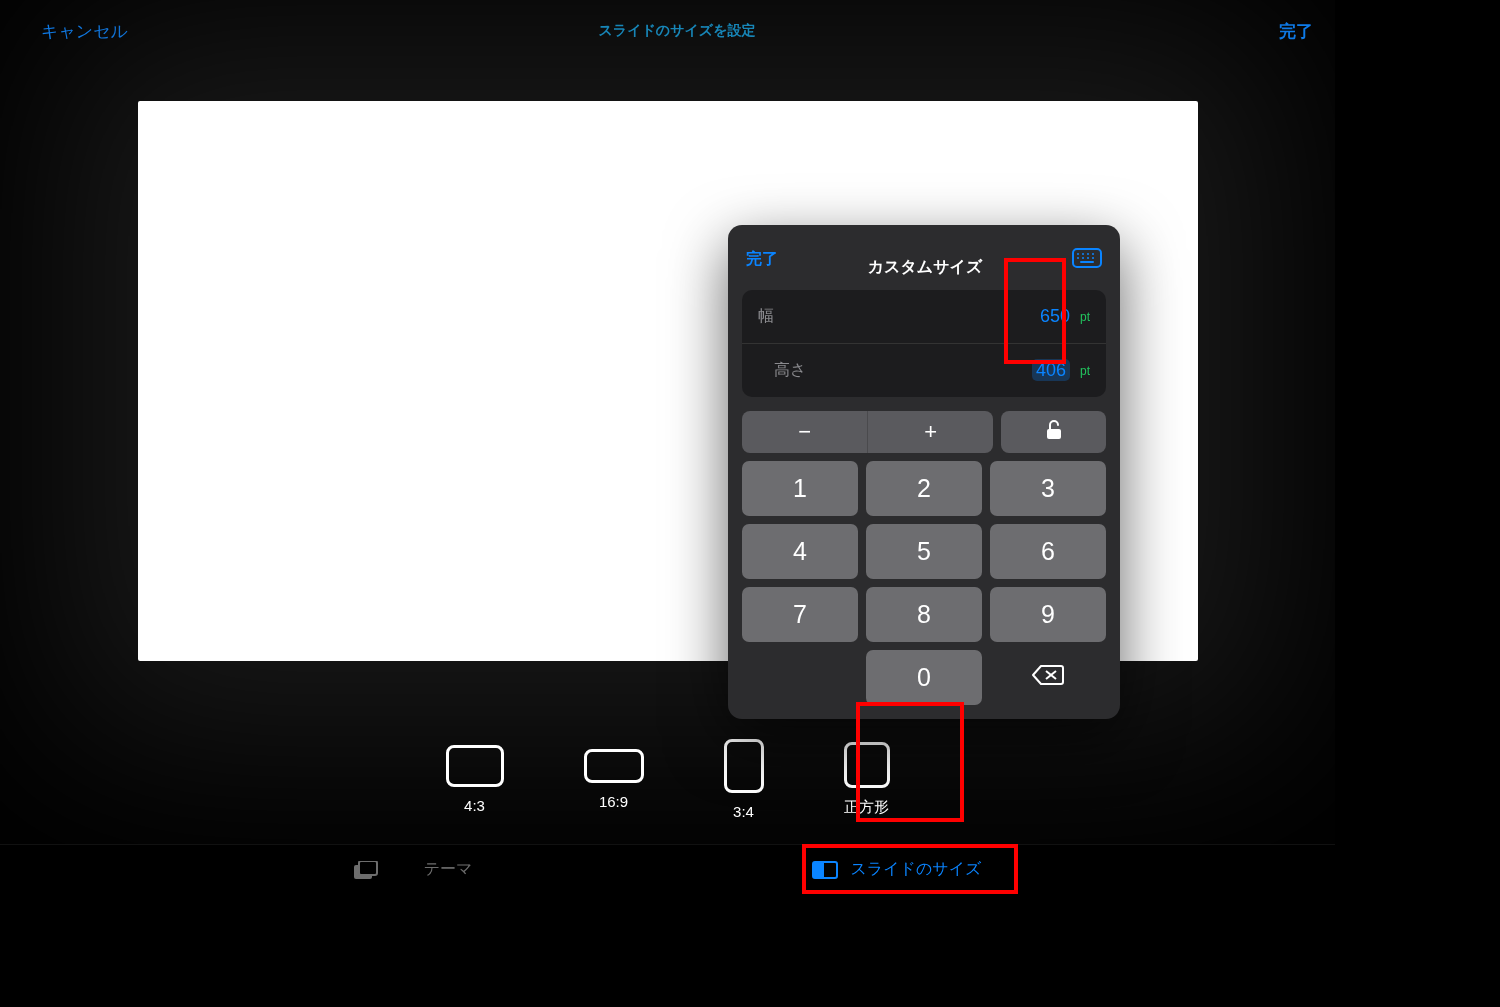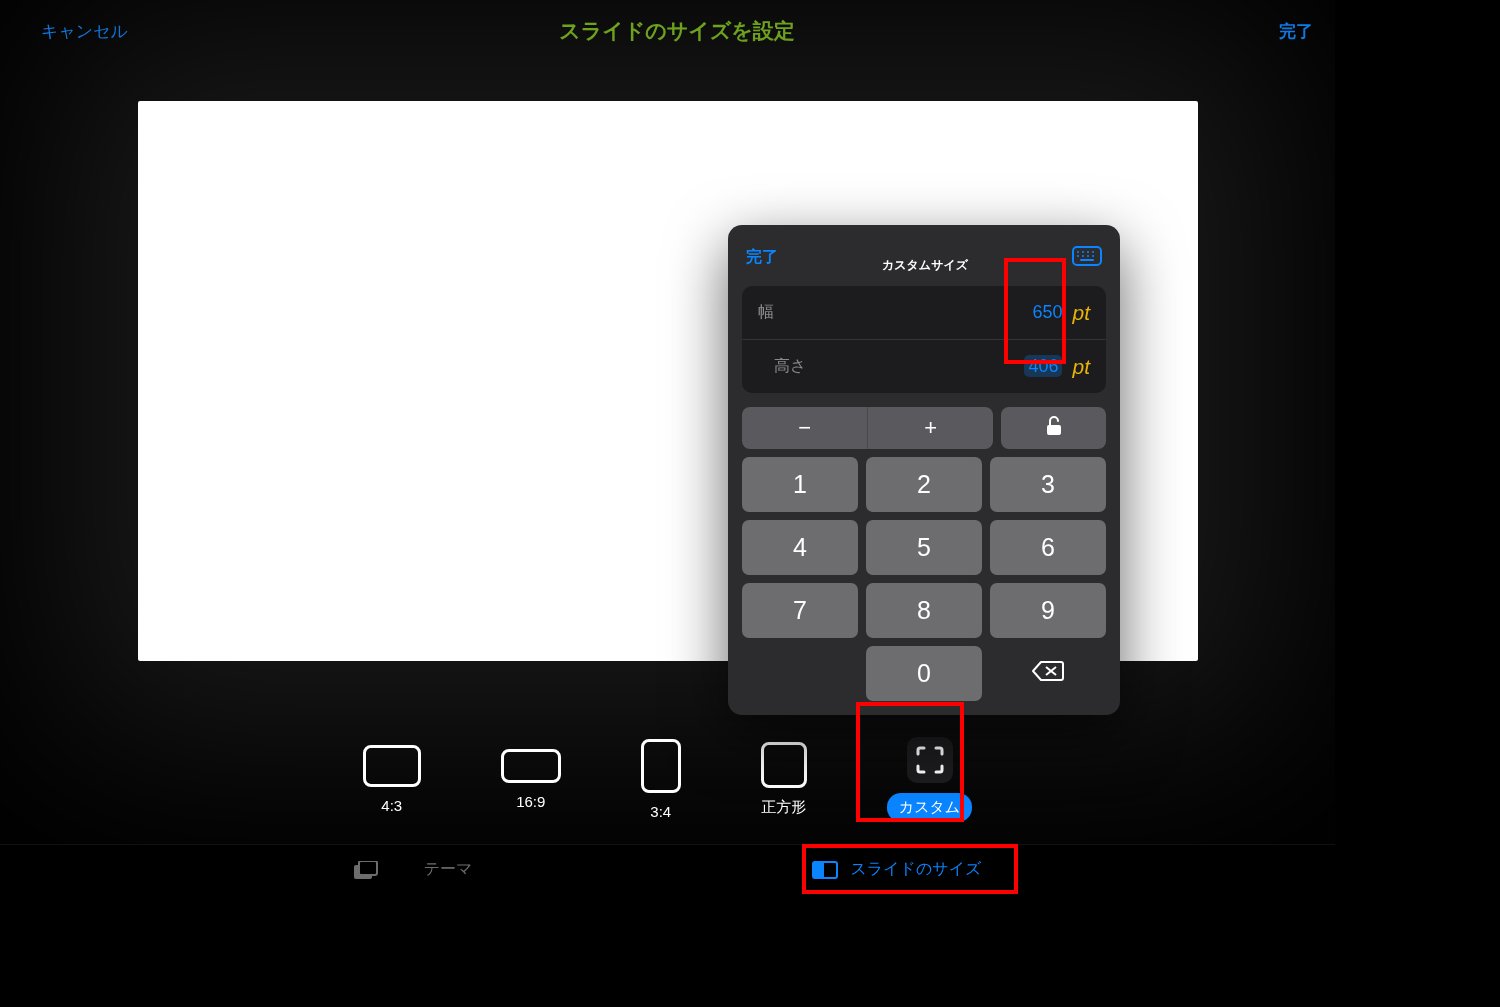--- a/index.html
+++ b/index.html
@@ -18,23 +18,23 @@
   .topbar {
     height: 62px;
     display: flex;
     align-items: center;
     justify-content: center;
     position: relative;
     padding: 0 20px;
     margin-left: 19px;
   }
   .topbar .title {
-    font-size: 21px;
+    font-size: 14px;
     font-weight: 600;
-    color: #84cc16;
+    color: #0ea5e9;
   }
   .topbar .cancel {
     position: absolute;
     left: 22px;
     color: #0a84ff;
     font-size: 17px;
     cursor: pointer;
   }
   .topbar .done {
     position: absolute;
@@ -150,21 +150,21 @@
     justify-content: space-between;
     padding: 2px 4px 12px 4px;
   }
   .pop-header .done-small {
     color: #0a84ff;
     font-size: 16px;
     font-weight: 600;
     cursor: pointer;
   }
   .pop-header .title-small {
-    font-size: 12px;
+    font-size: 16px;
     font-weight: 600;
     color: #fff;
     margin-top: 16px;
   }
   .pop-header .kbd-icon { color: #0a84ff; cursor: pointer; }
 
   .fields {
     background: #1c1c1e;
     border-radius: 10px;
     overflow: hidden;
@@ -182,21 +182,21 @@
   .field-value {
     color: #0a84ff;
     font-size: 18px;
     min-width: 40px;
   }
   .field-value.selected {
     background: rgba(10,132,255,0.25);
     border-radius: 5px;
     padding: 1px 4px;
   }
-  .field-unit { color: #eab308; font-size: 21px; font-style: italic; }
+  .field-unit { color: #22c55e; font-size: 12px; }
   .value-cell { text-align: center; padding: 2px; }
 
   
   .ctrl-row {
     display: flex;
     gap: 8px;
     margin-bottom: 8px;
   }
   .stepper {
     flex: 2.4;
@@ -283,31 +283,20 @@
   <div class="ratio-item">
     <div class="ratio-shape r34"></div>
     <div class="ratio-label">3:4</div>
   </div>
 
   <div class="ratio-item">
     <div class="ratio-shape rsq"></div>
     <div class="ratio-label">正方形</div>
   </div>
 
-  <div class="ratio-item">
-    <div class="ratio-shape rcustom">
-      <svg viewBox="0 0 32 32" fill="none" stroke="#fff" stroke-width="3" stroke-linecap="round">
-        <path d="M4 10 V6 a2 2 0 0 1 2 -2 H10"></path>
-        <path d="M22 4 H26 a2 2 0 0 1 2 2 V10"></path>
-        <path d="M28 22 V26 a2 2 0 0 1 -2 2 H22"></path>
-        <path d="M10 28 H6 a2 2 0 0 1 -2 -2 V22"></path>
-      </svg>
-    </div>
-    <div class="ratio-label pill">カスタム</div>
-  </div>
 
 </div>
 
 <div class="bottombar">
   <div class="bottom-item inactive">
     <span class="bottom-icon">
       <svg width="24" height="18" viewBox="0 0 24 18">
         <rect x="0" y="4" width="18" height="14" rx="2" fill="#6d6d6d"></rect>
         <rect x="5" y="0" width="18" height="14" rx="2" fill="#000" stroke="#6d6d6d" stroke-width="2"></rect>
       </svg>

